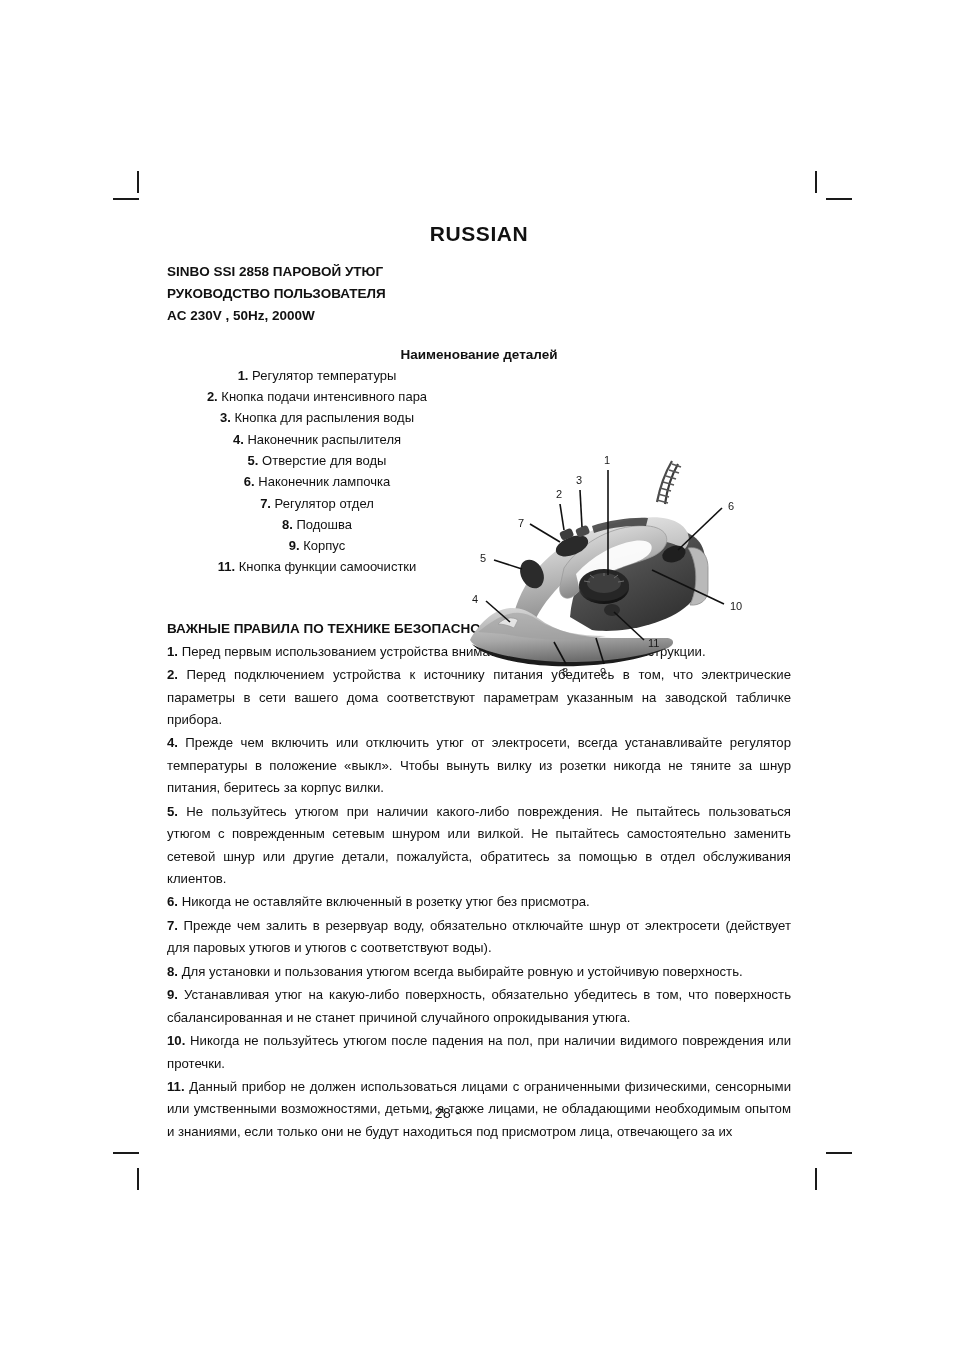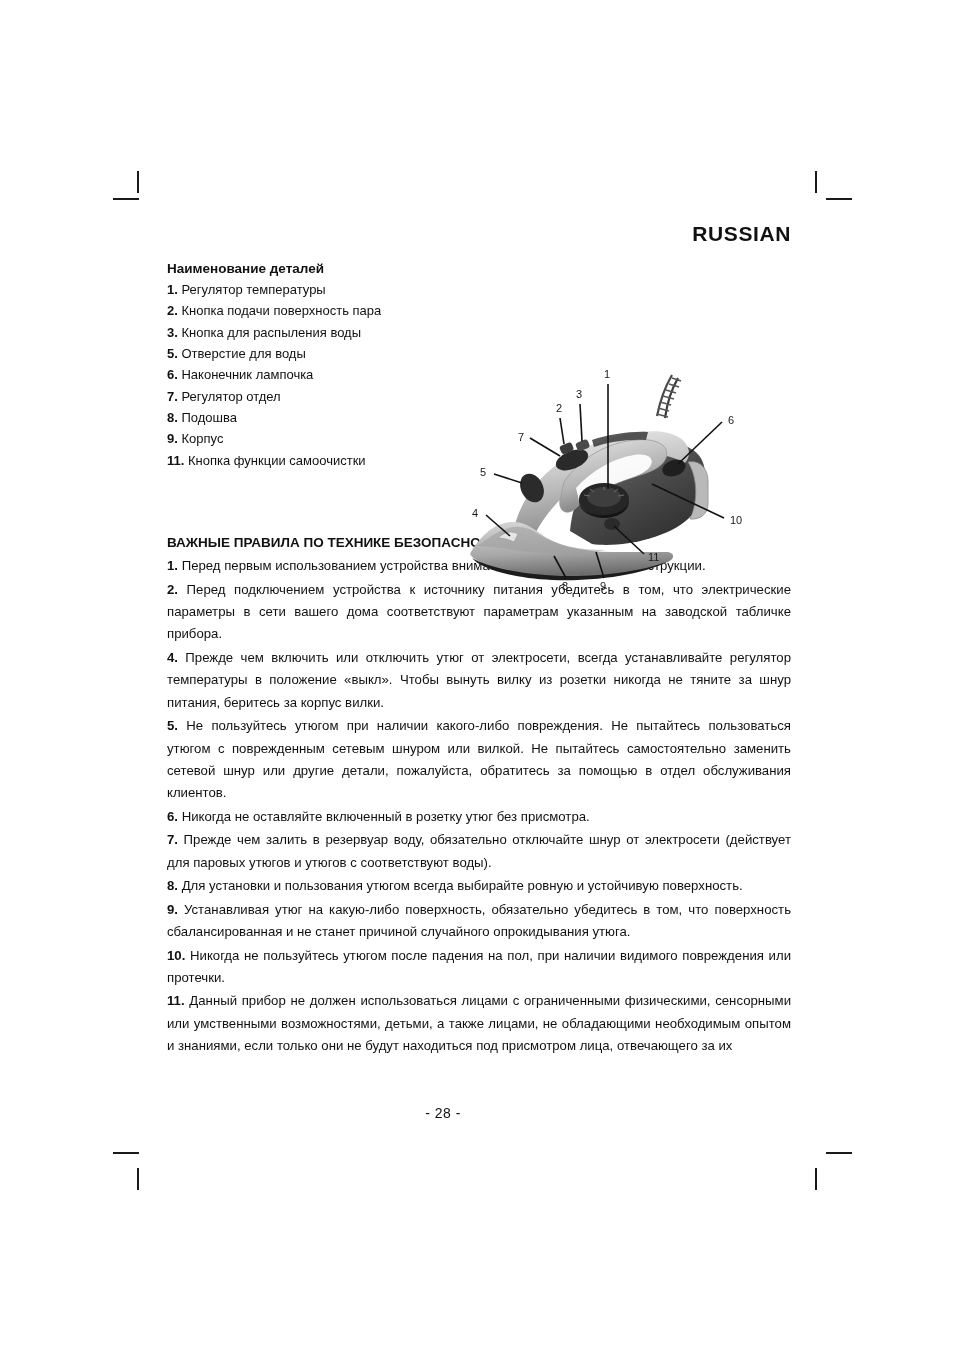--- a/index.html
+++ b/index.html
@@ -32,39 +32,40 @@
 
   
   .page {
     position: absolute;
     left: 167px;
     top: 222px;
     width: 624px;
   }
 
   .doc-title {
-    text-align: right;
+    text-align: center;
     font-size: 21px;
     font-weight: bold;
     letter-spacing: 0.6px;
     margin: 0 0 16px 0;
     line-height: 1.1;
   }
 
   .model-block {
     font-size: 13.5px;
     font-weight: bold;
     line-height: 1.62;
     margin-bottom: 20px;
   }
 
   
   .parts-region {
     position: relative;
     min-height: 250px;
+    text-align: center;
   }
 
   .parts-heading {
     font-size: 13.5px;
     font-weight: bold;
     margin-bottom: 3px;
   }
 
   .parts-list {
     list-style: none;
@@ -133,29 +134,35 @@
 <div class="crop-mark crop-h cm-tr-h"></div>
 <div class="crop-mark crop-h cm-bl-h"></div>
 <div class="crop-mark crop-v cm-bl-v"></div>
 <div class="crop-mark crop-h cm-br-h"></div>
 <div class="crop-mark crop-v cm-br-v"></div>
 
 <div class="page">
 
   <h1 class="doc-title">RUSSIAN</h1>
 
+  <div class="model-block">
+    <div>SINBO SSI 2858 ПАРОВОЙ УТЮГ</div>
+    <div>РУКОВОДСТВО ПОЛЬЗОВАТЕЛЯ</div>
+    <div>AC 230V , 50Hz, 2000W</div>
+  </div>
 
   <div class="parts-region">
 
     <div class="parts-heading">Наименование деталей</div>
 
     <ul class="parts-list">
       <li><span class="num">1.</span> <span>Регулятор температуры</span></li>
-      <li><span class="num">2.</span> <span>Кнопка подачи поверхность пара</span></li>
+      <li><span class="num">2.</span> <span>Кнопка подачи интенсивного пара</span></li>
       <li><span class="num">3.</span> <span>Кнопка для распыления воды</span></li>
+      <li><span class="num">4.</span> <span>Наконечник распылителя</span></li>
       <li><span class="num">5.</span> <span>Отверстие для воды</span></li>
       <li><span class="num">6.</span> <span>Наконечник лампочка</span></li>
       <li><span class="num">7.</span> <span>Регулятор отдел</span></li>
       <li><span class="num">8.</span> <span>Подошва</span></li>
       <li><span class="num">9.</span> <span>Корпус</span></li>
       <li><span class="num">11.</span> <span>Кнопка функции самоочистки</span></li>
     </ul>
 
     <div class="iron-figure">
       <svg width="330" height="250" viewBox="0 0 330 250" xmlns="http://www.w3.org/2000/svg">

